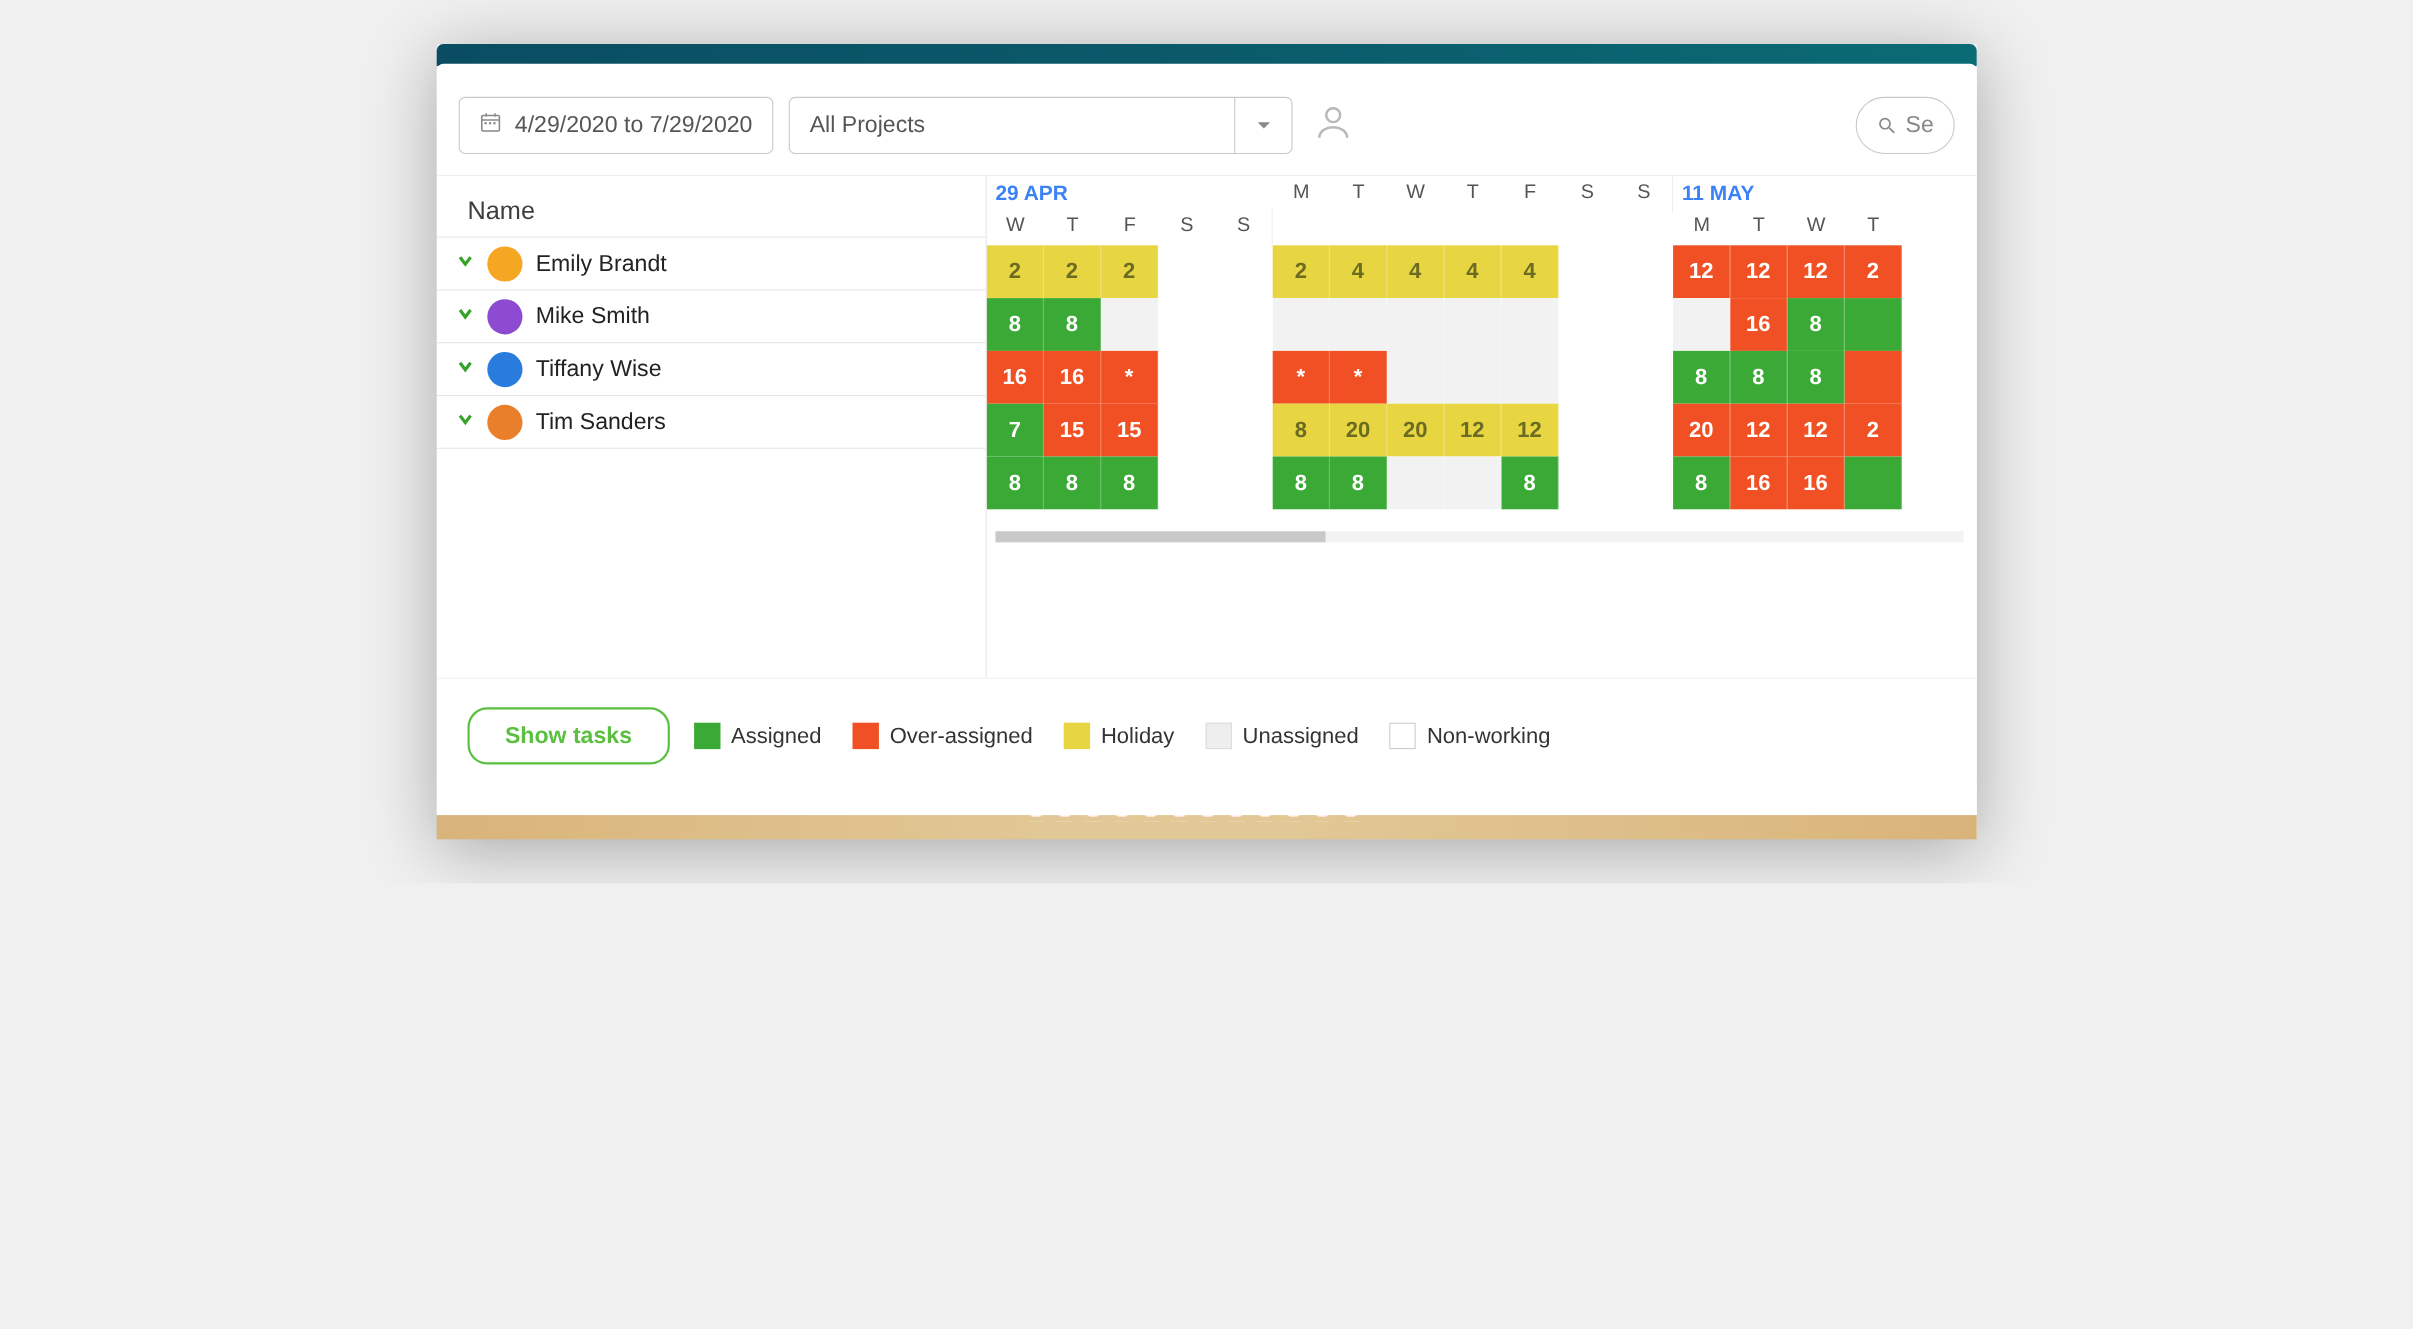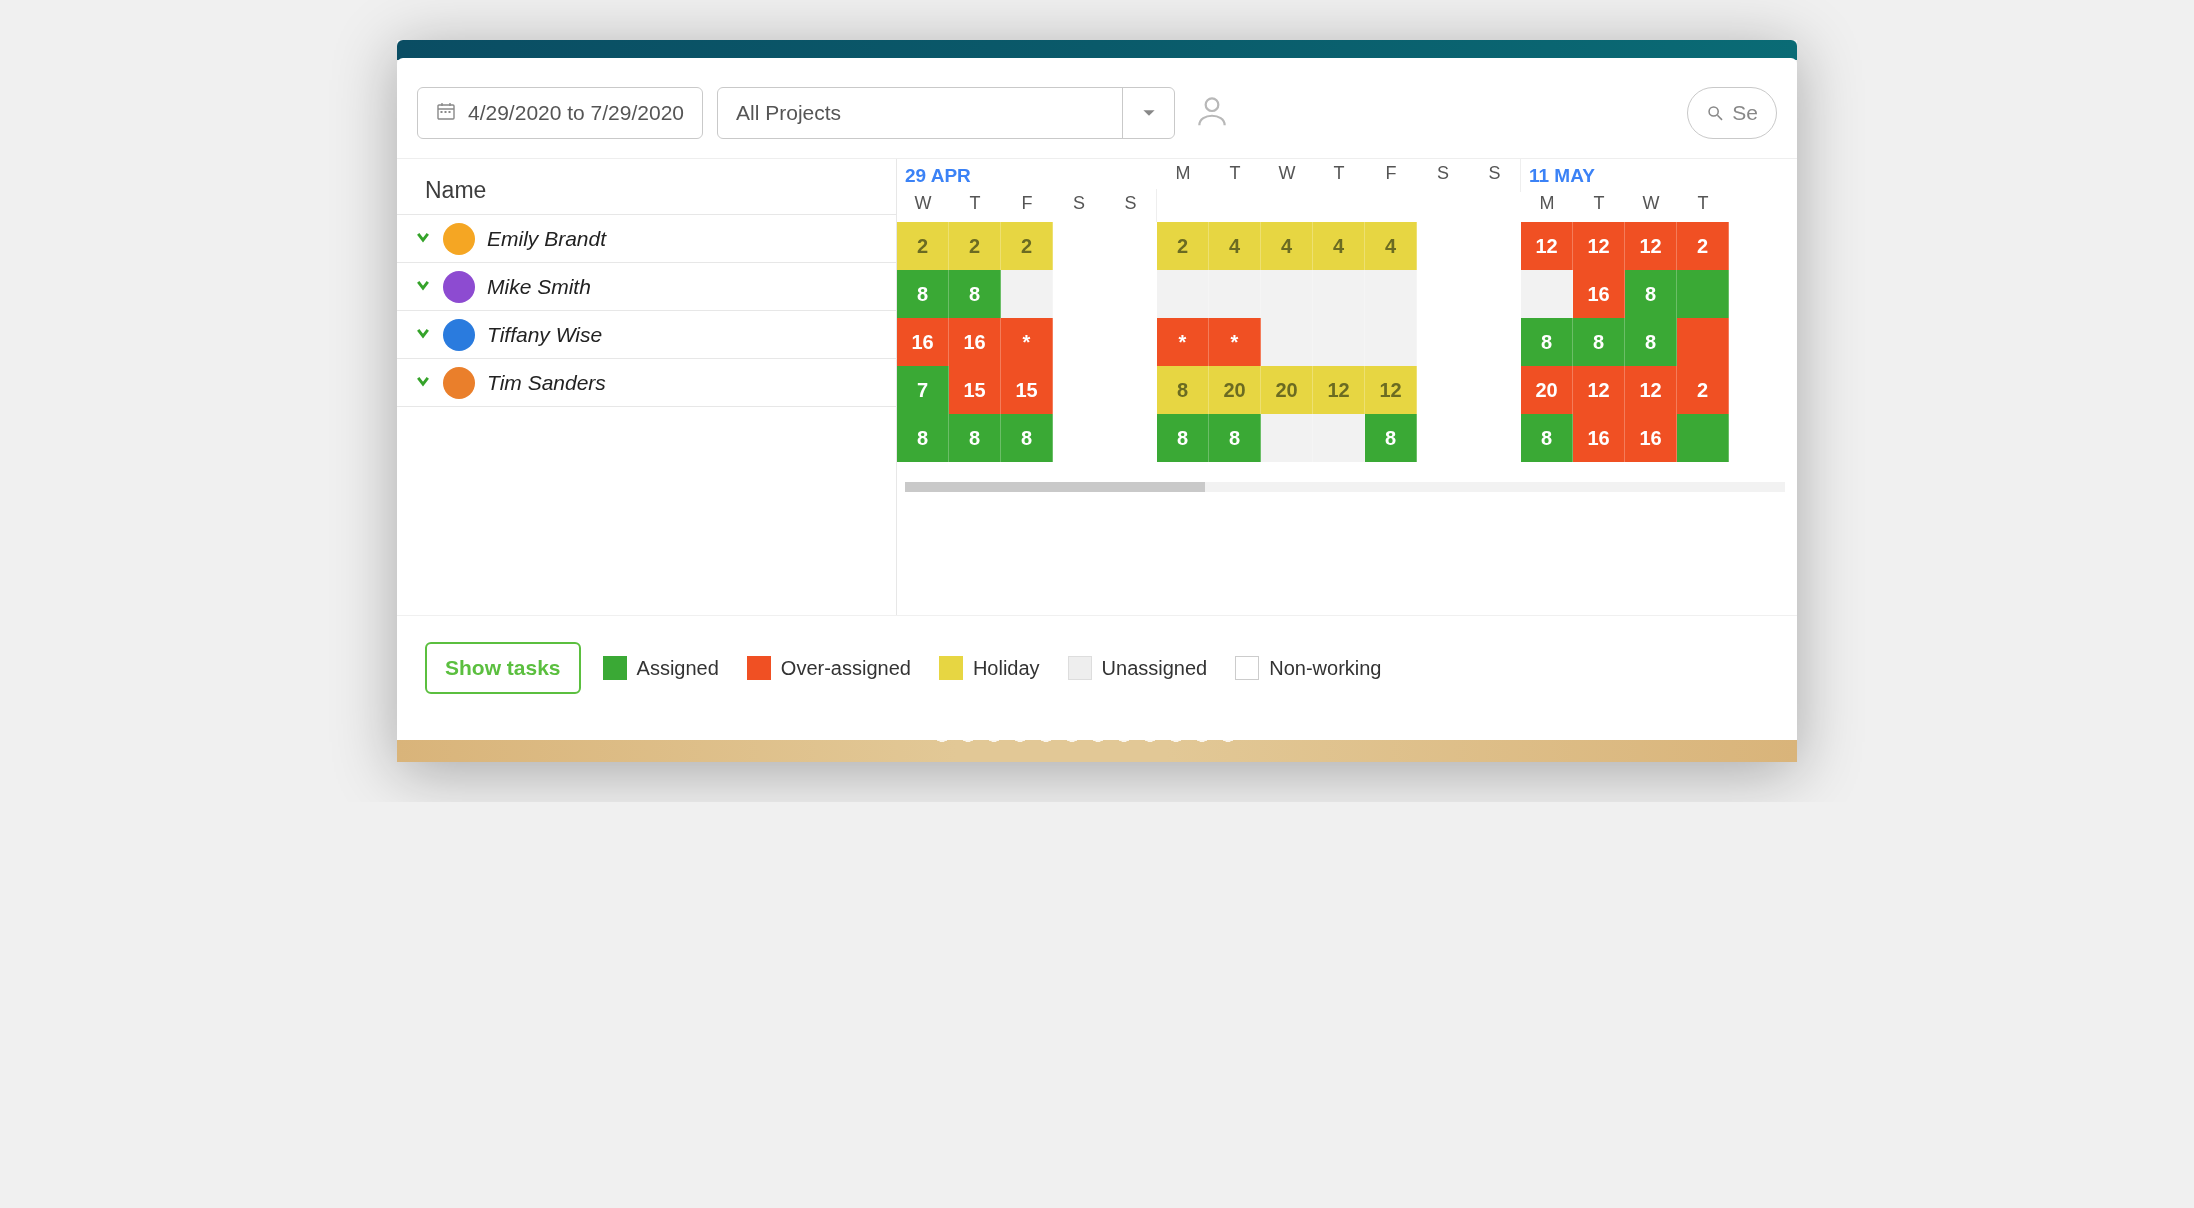--- a/index.html
+++ b/index.html
@@ -92,21 +92,21 @@
     gap: 12px;
   }
   .chev { color:#35a32a; cursor:pointer; }
   .avatar {
     width: 32px; height:32px; border-radius:50%;
     display:inline-block;
   }
   .nm { font-size: 21px; color:#222; font-weight:500; }
 
   .names-col { border-right: 1px solid #e7e7e7; }
-  .names-body { min-height: 320px; font-style: italic; }
+  .names-body { min-height: 320px; }
   .names-fill { height: 80px; }
 
   
   .cal-col { overflow:hidden; }
   .cal-head { padding: 0; }
   .weeks { display:flex; }
   .week { flex-shrink:0; }
   .week-title {
     font-size: 19px; font-weight:700; color:#3b82f6;
     padding: 6px 0 2px 8px;
@@ -159,22 +159,22 @@
     display:flex; align-items:center;
     gap:22px;
     padding: 26px 28px 46px;
     border-top: 1px solid #f0f0f0;
   }
   .show-tasks {
     border:2px solid #5bbf3f;
     color:#5bbf3f;
     font-weight:700;
     font-size:21px;
-    padding: 12px 18px;
-    border-radius:6px;
+    padding: 12px 32px;
+    border-radius:18px;
     background:#fff;
     cursor:pointer;
   }
   .legend { display:flex; align-items:center; gap:10px; font-size:20px; color:#333;}
   .swatch {
     width:24px; height:24px; display:inline-block;
   }
   .sw-g{background:#3aa935;} .sw-r{background:#f05023;}
   .sw-y{background:#e7d642;} .sw-ua{background:#eee;border:1px solid #ddd;}
   .sw-nw{background:#fff;border:1px solid #ccc;}

